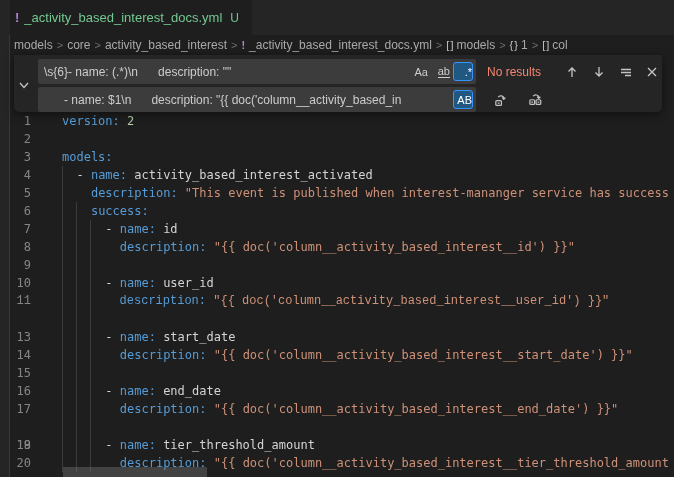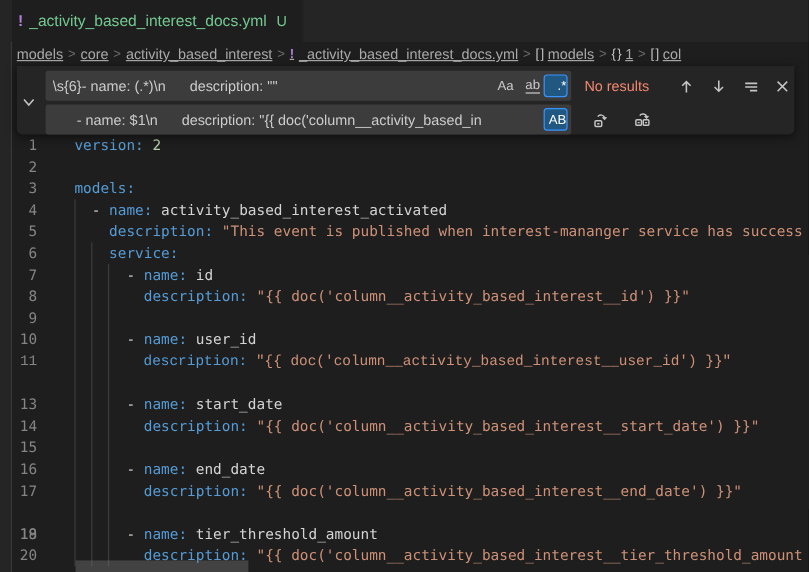--- a/index.html
+++ b/index.html
@@ -21,21 +21,21 @@
   .yml-bang { color:#b180d7; font-weight:bold; font-size:13px; margin-right:5px; }
   .tab-name { color:#73c991; font-size:13px; white-space:nowrap; }
   .git-badge { color:#73c991; font-size:12px; margin-left:8px; }
   .mod-dot { width:9px; height:9px; border-radius:50%; background:#ffffff; margin-left:13px; }
 
   
   .breadcrumbs { position:absolute; left:10px; top:35px; right:0; height:20px;
     display:flex; align-items:center; padding-left:4px; font-size:12px; color:#a9a9a9;
     white-space:nowrap; overflow:hidden; z-index:2; }
   .bc-sep { color:#6e6e6e; margin:0 4px; font-size:11px; }
-  .bc-item { display:flex; align-items:center; cursor:default;text-decoration:underline; }
+  .bc-item { display:flex; align-items:center; cursor:default; }
   .bc-icon { margin-right:4px; font-size:11px; color:#c5c5c5; letter-spacing:-1px; }
   .bc-icon.yaml { color:#b180d7; font-weight:bold; letter-spacing:0; }
 
   
   .find-widget { position:absolute; left:14px; top:55px; width:648px; height:57px;
     background:#252526; z-index:10; border-radius:0 0 5px 5px;
     box-shadow:0 2px 8px rgba(0,0,0,.5); }
   .toggle-replace { position:absolute; left:2px; top:22px; width:16px; height:16px;
     display:flex; align-items:center; justify-content:center; cursor:pointer; }
   .f-input { position:absolute; left:24px; width:438px; height:25px;
@@ -211,21 +211,21 @@
       <div class="line" style="top: 54px;">
         <span class="ln">4</span>
         <span class="code"><span class="tk-p">  - </span><span class="tk-k">name:</span><span class="tk-p"> activity_based_interest_activated</span></span>
       </div>
       <div class="line" style="top: 72px;">
         <span class="ln">5</span>
         <span class="code"><span class="tk-p">    </span><span class="tk-k">description:</span><span class="tk-p"> </span><span class="tk-s">"This event is published when interest-mananger service has success</span></span>
       </div>
       <div class="line" style="top: 90px;">
         <span class="ln">6</span>
-        <span class="code"><span class="tk-p">    </span><span class="tk-k">service:</span></span>
+        <span class="code"><span class="tk-p">    </span><span class="tk-k">success:</span></span>
       </div>
       <div class="line" style="top: 108px;">
         <span class="ln">7</span>
         <span class="code"><span class="tk-p">      - </span><span class="tk-k">name:</span><span class="tk-p"> id</span></span>
       </div>
       <div class="line" style="top: 126px;">
         <span class="ln">8</span>
         <span class="code"><span class="tk-p">        </span><span class="tk-k">description:</span><span class="tk-p"> </span><span class="tk-s">"{{ doc('column__activity_based_interest__id') }}"</span></span>
       </div>
       <div class="line" style="top: 144px;">

